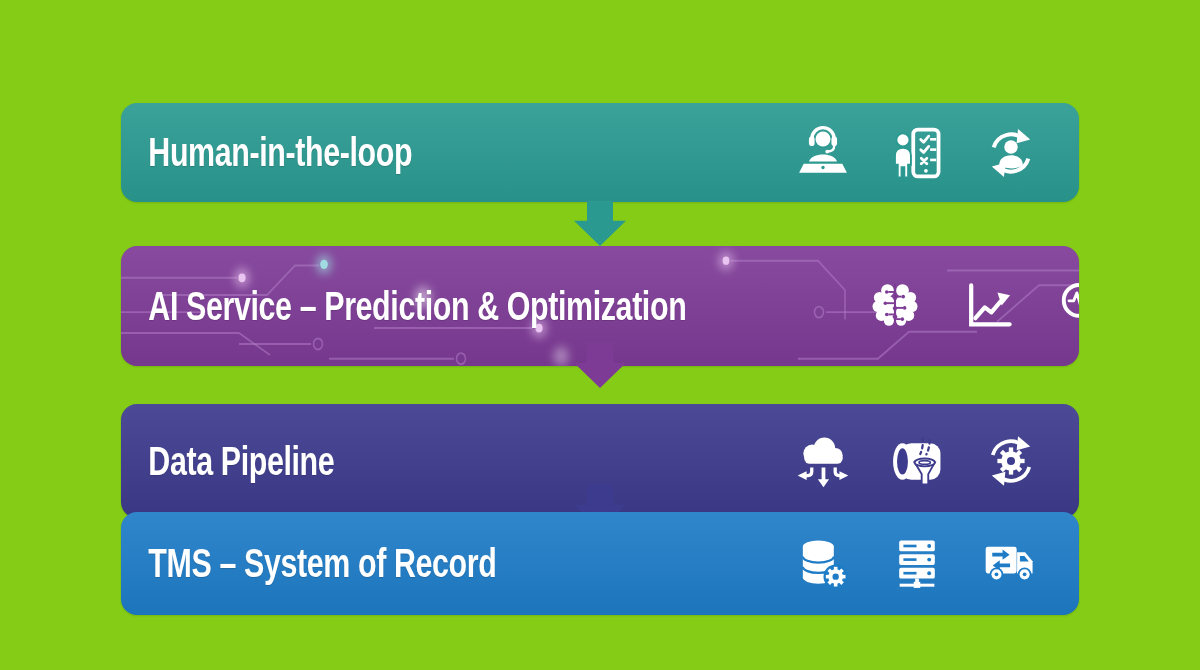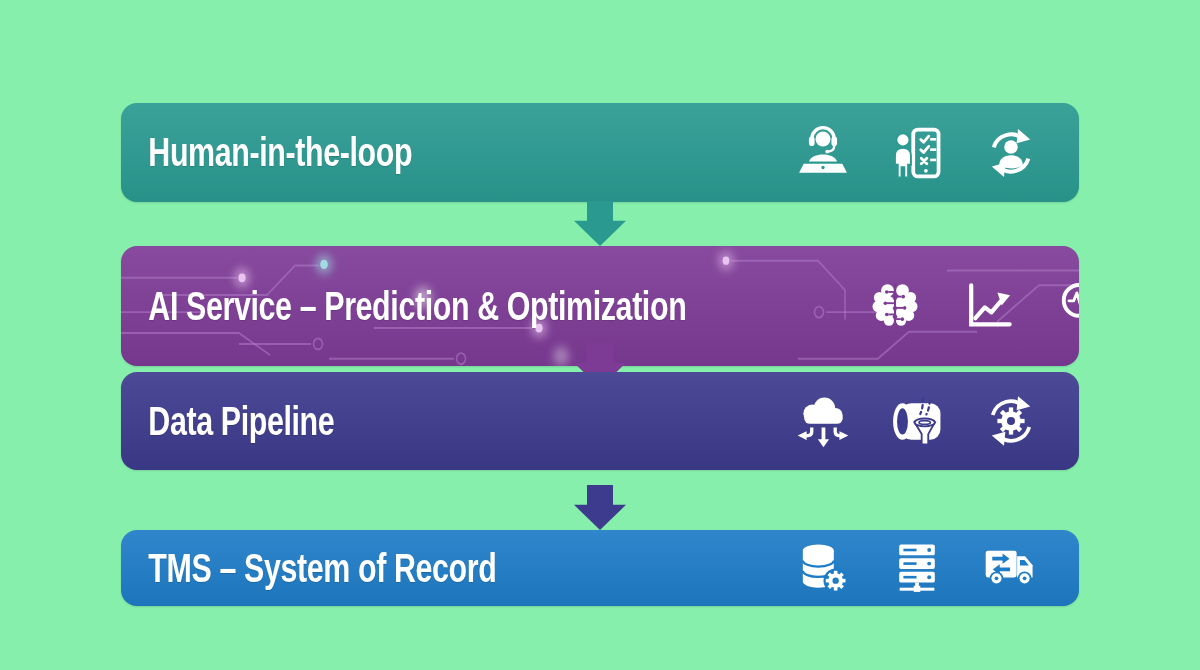--- a/index.html
+++ b/index.html
@@ -5,43 +5,43 @@
   html,body{margin:0;padding:0}
   .canvas{position:relative;width:1200px;height:670px;background:#fbfaf7;overflow:hidden;
           font-family:"Liberation Sans",sans-serif}
   .bar{position:absolute;left:121px;width:958px;border-radius:16px;overflow:hidden;
        background-color:var(--rc);display:flex;align-items:center;justify-content:space-between;
        box-shadow:0 1px 2px rgba(0,0,0,.12)}
   .bar::before{content:"";position:absolute;inset:0;
        background:linear-gradient(180deg,rgba(255,255,255,.08),rgba(0,0,0,.06));pointer-events:none}
   .b1{top:103px;height:99px}
   .b2{top:246px;height:120px}
-  .b3{top:372px;height:98px}
-  .b4{top:530px;height:76px}
+  .b3{top:404px;height:114px}
+  .b4{top:512px;height:103px}
   .bar-label{position:relative;z-index:2;color:#fff;font-size:40px;font-weight:700;
        letter-spacing:-.5px;white-space:nowrap;padding-left:36px;
        transform:scaleX(.76);transform-origin:left center;
        text-shadow:0 1px 1px rgba(0,0,0,.15)}
   .bar-icons{position:relative;z-index:2;display:flex;align-items:center;gap:34px;padding-right:38px}
   .ic{width:60px;height:60px;display:block}
   .ic svg{width:100%;height:100%;display:block}
   .w{fill:#fff;stroke:none}
   .ws{fill:none;stroke:#fff}
   .cut{fill:var(--rc);stroke:none}
   .cuts{fill:none;stroke:var(--rc)}
   .sep{stroke:var(--rc);stroke-width:2}
   .arrow{position:absolute;left:574px;width:52px;height:45px;background:var(--ac);
        clip-path:polygon(25% 0,75% 0,75% 44%,100% 44%,50% 100%,0 44%,25% 44%)}
   .a1{top:201px}.a2{top:343px}.a3{top:485px}
   .circuit{position:absolute;inset:0;width:100%;height:100%;z-index:1}
 </style>
 </head>
 <body>
 
-<div class="canvas" style="background-color: #86efac;">
+<div class="canvas" style="background-color: #84cc16;">
 
   <div class="bar b1" style="--rc: #2a9a91;">
     <div class="bar-label">Human-in-the-loop</div>
     <div class="bar-icons">
       <span class="ic">
         <svg viewBox="0 0 64 64">
           <circle class="w" cx="32" cy="17" r="8"></circle>
           <path class="ws" stroke-width="3.5" stroke-linecap="round" d="M20,20 v-3 a12,12 0 0 1 24,0 v3"></path>
           <rect class="w" x="17" y="14.5" width="6" height="10" rx="3"></rect>
           <rect class="w" x="41" y="14.5" width="6" height="10" rx="3"></rect>

